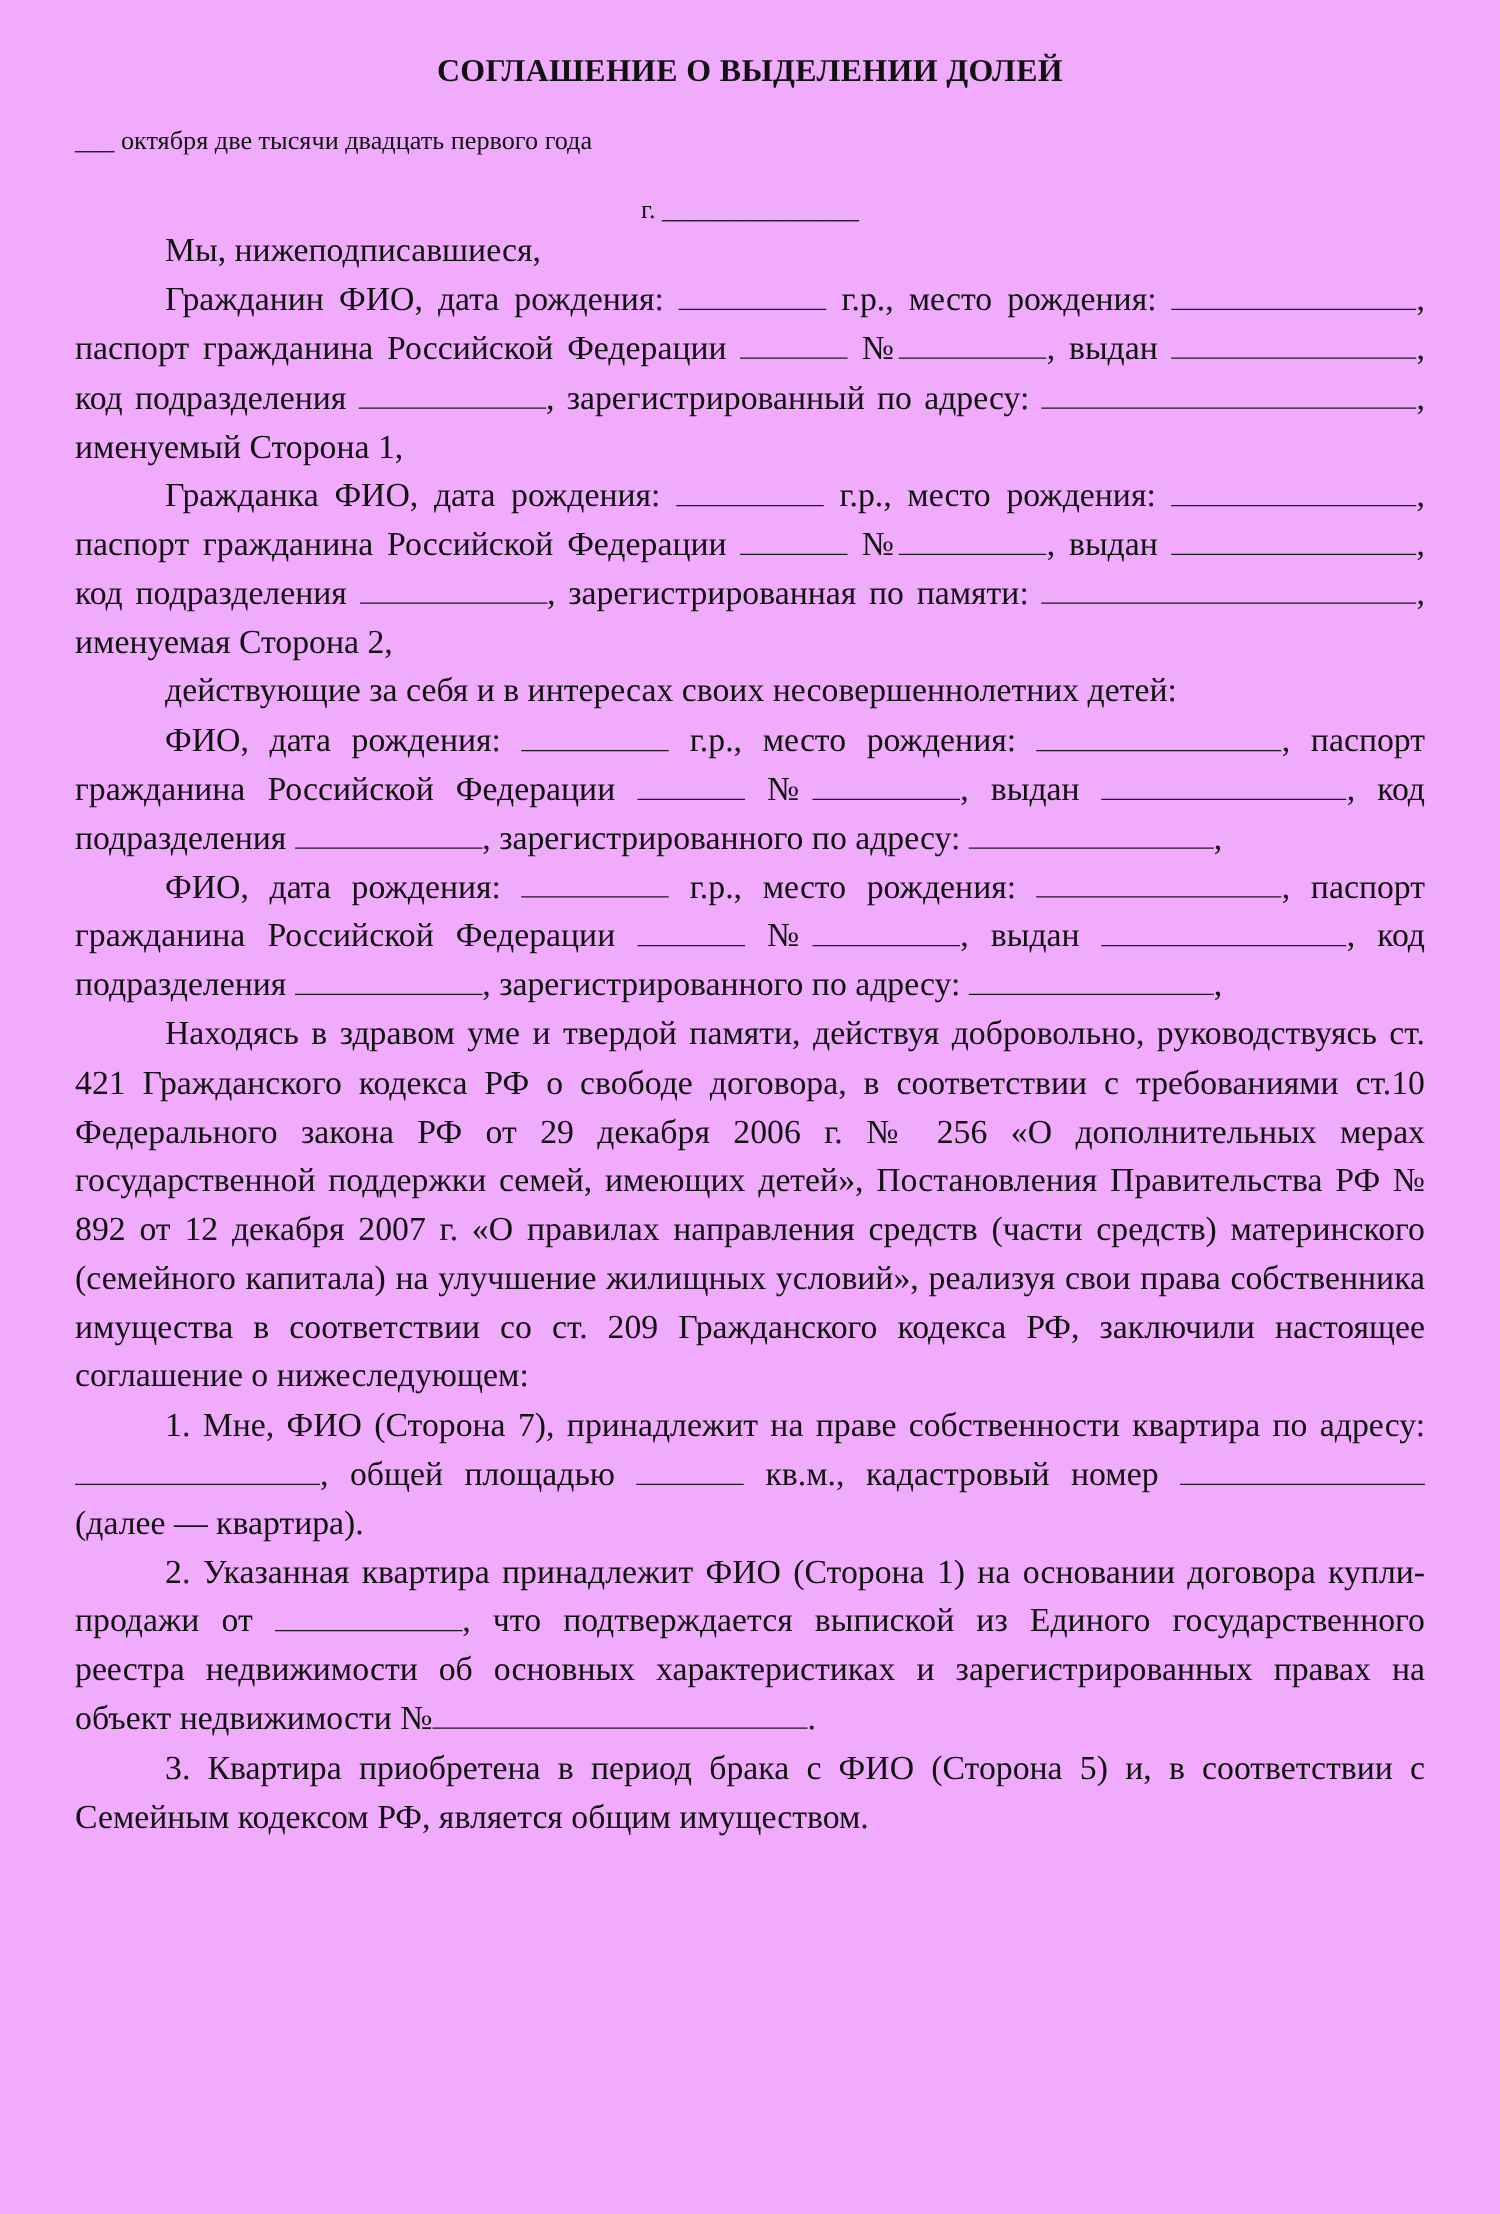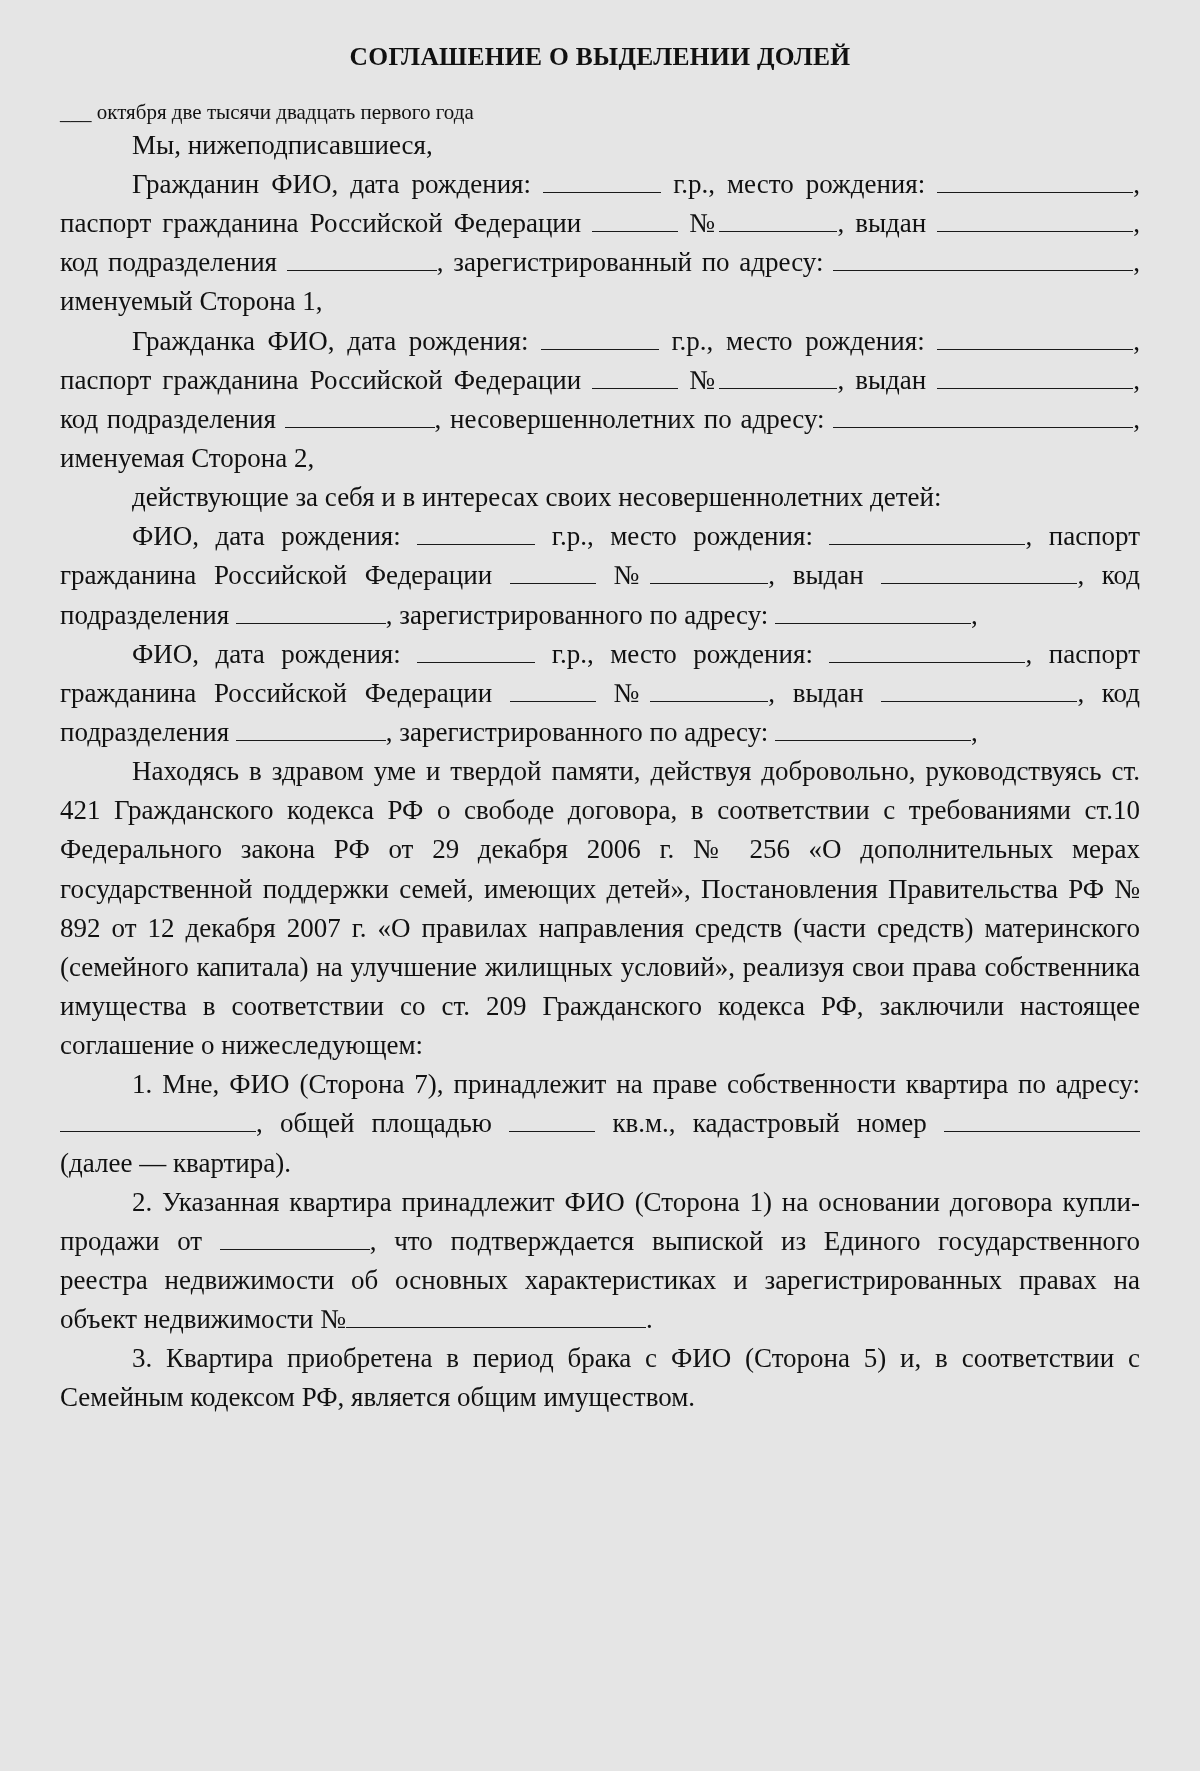--- a/index.html
+++ b/index.html
@@ -12,21 +12,21 @@
     min-height: 1771px;
     font-family: "Liberation Serif", "DejaVu Serif", serif;
     color: #111111;
     -webkit-font-smoothing: antialiased;
   }
   .page {
     width: 1200px;
     min-height: 1771px;
     box-sizing: border-box;
     padding: 34px 60px 40px 60px;
-    background: #e5e5e5;
+    background: #f0abfc;
   }
   .doc-title {
     text-align: center;
     font-weight: bold;
     font-size: 25.5px;
     letter-spacing: 0.3px;
     margin: 8px 0 0 0;
     line-height: 1.2;
   }
   .doc-date {
@@ -68,20 +68,21 @@
 </style>
 </head>
 <body>
 
 <div class="page">
 
   <h1 class="doc-title">СОГЛАШЕНИЕ О ВЫДЕЛЕНИИ ДОЛЕЙ</h1>
 
   <div class="doc-date">___ октября две тысячи двадцать первого года</div>
 
+  <div class="doc-city">г. _______________</div>
 
   <p class="body-par gap-xl">
     <span>Мы, нижеподписавшиеся,</span>
   </p>
 
   <p class="body-par gap-md">
     <span>Гражданин</span>
     <b>ФИО</b><span>, дата рождения:</span>
     <span class="u u-md"></span>
     <span>г.р., место рождения:</span>
@@ -96,21 +97,21 @@
 
   <p class="body-par gap-md">
     <span>Гражданка</span>
     <b>ФИО</b><span>, дата рождения:</span>
     <span class="u u-md"></span>
     <span>г.р., место рождения:</span>
     <span class="u u-xl"></span><span>, паспорт гражданина Российской Федерации</span>
     <span class="u u-sm"></span>
     <span class="nowrap"><span>№</span><span class="u u-md"></span></span><span>, выдан</span>
     <span class="u u-xl"></span><span>, код подразделения</span>
-    <span class="u u-lg"></span><span>, несовершеннолетних по адресу:</span>
+    <span class="u u-lg"></span><span>, зарегистрированная по памяти:</span>
     <span class="u u-long"></span><span>, именуемая</span>
     <b>Сторона 2,</b>
   </p>
 
   <p class="body-par gap-md">
     <span>действующие за себя и в интересах своих несовершеннолетних детей:</span>
   </p>
 
   <p class="body-par gap-md">
     <b>ФИО</b><span>, дата рождения:</span>

